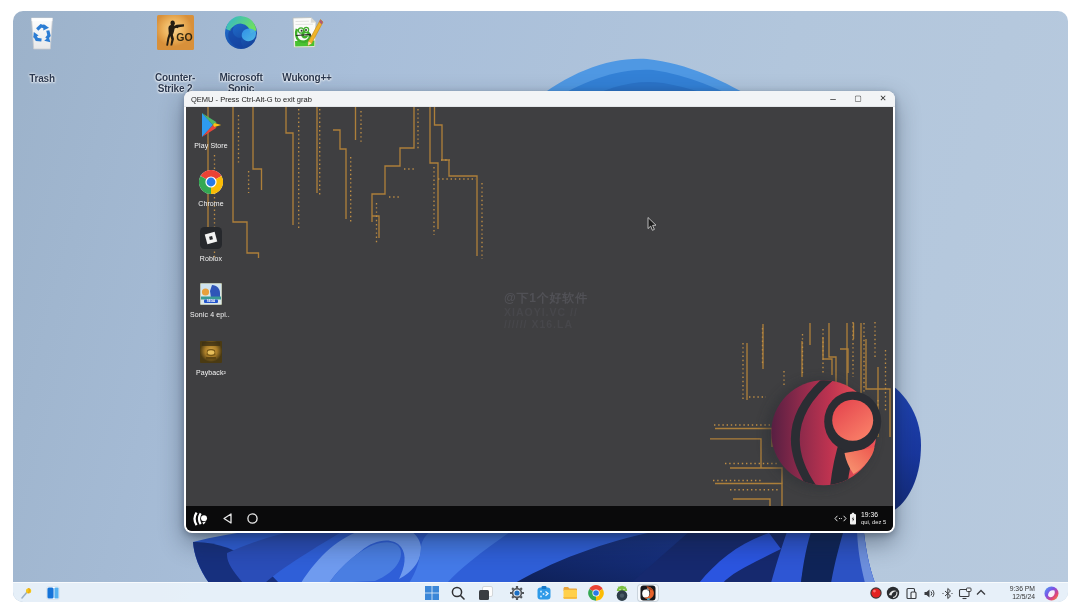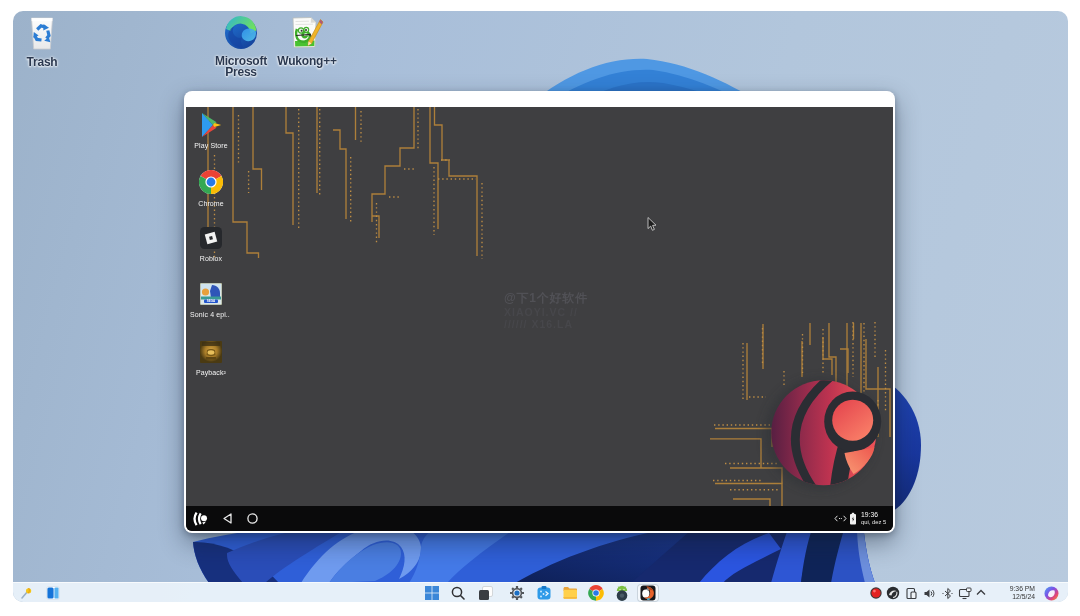--- a/index.html
+++ b/index.html
@@ -2,21 +2,21 @@
 <html><head><meta charset="utf-8">
 <style>
 html,body{margin:0;padding:0;background:#fff;width:1080px;height:616px;overflow:hidden;
  font-family:"Liberation Sans", sans-serif;}
 *{box-sizing:border-box;}
 #screen{position:absolute;left:13px;top:11px;width:1055px;height:591px;border-radius:10px;
  overflow:hidden;background:linear-gradient(105deg,#9cb2ca 0%,#a8bed9 30%,#b2c6dc 65%,#b8cade 100%);}
 .abs{position:absolute;}
 
 .dcell{position:absolute;top:3px;width:66px;text-align:center;}
-.dlabel{margin-top:2px;font-size:12px;line-height:11px;color:#2a3850;font-weight:bold;letter-spacing:-.2px;
+.dlabel{margin-top:18px;font-size:10px;line-height:11px;color:#2a3850;font-weight:bold;letter-spacing:-.2px;
  text-shadow:0 0 3px rgba(255,255,255,.95),0 0 1px rgba(255,255,255,.9),0 1px 2px rgba(255,255,255,.8);}
 
 #qemu{position:absolute;left:171px;top:80px;width:711px;height:442px;background:#fff;
  border-radius:8px;box-shadow:0 10px 24px rgba(20,30,48,.42),0 2px 6px rgba(20,30,48,.3);}
 #titlebar{position:absolute;left:0;top:0;right:0;height:16px;background:#f2f4f6;border-radius:8px 8px 0 0;
  border-bottom:1px solid #e3e6e9;}
 #titletext{position:absolute;left:7px;top:3.5px;font-size:7.5px;color:#1b1b1b;}
 .tbtn{position:absolute;top:0px;width:22px;height:16px;text-align:center;font-size:9px;color:#333;line-height:15px;}
 #content{position:absolute;left:2px;top:16px;width:707px;height:424px;background:#3f3f41;overflow:hidden;border-radius:0 0 6px 6px;}
 #abar{position:absolute;left:0;bottom:0;width:707px;height:25px;background:#0a0a0b;}
@@ -78,20 +78,37 @@
    <path d="M18.5 25 L13.8 24.4 L11.8 20.8"></path>
   </g>
   <path d="M20.5 9 L26 12.8 L20.3 15.5 Z" fill="#2c7dd4"></path>
   <path d="M25.8 22 L21.2 25.8 L27.4 27.2 Z" fill="#2c7dd4"></path>
   <path d="M10.3 22.8 L10.8 17 L15.6 20.6 Z" fill="#2c7dd4"></path>
  </svg>
  <div class="dlabel">Trash</div>
 </div>
 
 
+<div class="dcell" style="left:129px">
+ <svg width="37" height="35" viewBox="0 0 37 35" style="margin-top:1px">
+  <defs>
+          <radialGradient id="csg" cx=".45" cy=".4">
+            <stop offset="0" stop-color="#f7d492"></stop>
+            <stop offset=".55" stop-color="#edb35c"></stop>
+            <stop offset="1" stop-color="#d8903a"></stop>
+          </radialGradient>
+        </defs>
+  <rect width="37" height="35" rx="1.5" fill="url(#csg)"></rect>
+  <path d="M13.5 8.2 C13.3 6.6 14.2 5.4 15.6 5.4 C17 5.4 17.9 6.5 17.8 7.9 L18 8.6 L16.5 11.5 L14 10.5 Z" fill="#241d12"></path>
+  <path d="M14 10 L18 10.8 L19.5 9.8 L27 9.3 L27 11.6 L20 12.4 L17.6 13.4 C17.2 16 16.6 18 15.8 19.8 L17 24 L15.2 30.6 L13.4 30.4 L14.4 24.4 L13.2 21 L12.2 24.6 L11 30.8 L9.2 30.4 L10.4 23 L11.8 18.6 L11.4 13.2 C11.5 11.2 12.6 10.1 14 10 Z" fill="#241d12"></path>
+  <path d="M18.8 10 L21.5 12.6 L20.3 13.2 L17.8 11.9 Z" fill="#241d12"></path>
+  <text x="27.5" y="26" font-size="10.5" font-weight="bold" fill="#33280f" text-anchor="middle" style="font-family:'Liberation Sans',sans-serif">GO</text>
+ </svg>
+ <div class="dlabel">Counter-Strike 2</div>
+</div>
 
 <div class="dcell" style="left:195px">
  <svg width="34" height="34" viewBox="0 0 34 34" style="margin-top:2px">
   <defs>
    <linearGradient id="eg1" x1="0" y1="0" x2="1" y2=".5">
             <stop offset="0" stop-color="#2fb3d4"></stop>
             <stop offset="1" stop-color="#6ee05f"></stop>
           </linearGradient>
    <linearGradient id="eg2" x1="0" y1="0" x2=".6" y2="1">
             <stop offset="0" stop-color="#2277d8"></stop>
@@ -100,21 +117,21 @@
    <linearGradient id="eg3" x1="0" y1="0" x2="1" y2="1">
             <stop offset="0" stop-color="#3396ec"></stop>
             <stop offset="1" stop-color="#55c4ec"></stop>
           </linearGradient>
   </defs>
   <circle cx="17" cy="17" r="16" fill="url(#eg2)"></circle>
   <path d="M2 13 A 15.2 15.2 0 0 1 32.2 14.5 L26.6 17.5 A 10.2 10.2 0 0 0 6.6 15 Z" fill="url(#eg1)"></path>
   <path d="M31.8 15.5 C32.5 19.5 30.8 23.2 27.3 24.6 C23.8 25.9 20 24.8 18.4 22 C16.8 19 18 15.2 21.2 13.5 C24.8 11.7 29.3 12.5 31.8 15.5 Z" fill="url(#eg3)" opacity=".9"></path>
   <path d="M18.2 21.5 C16.2 24.3 16.8 28.6 19.8 31.6 C14 32.5 7 29 4.8 22.6 C3.2 17.4 5.4 12.2 10.4 10.2 C8.6 12.4 8.2 15.2 9.4 17.8 C11 21.3 15 22.8 18.2 21.5 Z" fill="#1440a0" opacity=".55"></path>
  </svg>
- <div class="dlabel">Microsoft Press</div>
+ <div class="dlabel">Microsoft Sonic</div>
 </div>
 
 <div class="dcell" style="left:261px">
  <svg width="36" height="35" viewBox="0 0 36 35" style="margin-top:1px">
   <path d="M4 3 L22 2.5 L27 7.5 L26 32 L5 32.5 Z" fill="#fbfbf9" stroke="#b9bcb9" stroke-width=".8"></path>
   <path d="M22 2.5 L27 7.5 L21.8 7.8 Z" fill="#dadad6"></path>
   <g stroke="#d8d8d4" stroke-width=".7">
           <path d="M6.5 6.5 L20 6.2"></path>
           <path d="M6.5 9.5 L24 9.2"></path>
         </g>
@@ -125,20 +142,26 @@
   <circle cx="12.6" cy="15.8" r="1" fill="#333"></circle>
         <circle cx="17 " cy="15.1" r="1" fill="#333"></circle>
   <path d="M7 20.5 L22 19.4 M19.5 19.5 L22.8 21.5" stroke="#2c2c2a" stroke-width="1.1"></path>
   <path d="M31.5 4.5 L34 7 L22.5 28.5 L19 30.5 L19.5 26.5 Z" fill="#f0b429" stroke="#c98f1b" stroke-width=".7"></path>
   <path d="M31.5 4.5 L34 7 L32.7 9.4 L30.2 6.9 Z" fill="#b05a73"></path>
   <path d="M19.5 26.5 L22.5 28.5 L19 30.5 Z" fill="#f7e3c0"></path>
  </svg>
  <div class="dlabel">Wukong++</div>
 </div>
 <div id="qemu">
+ <div id="titlebar">
+  <div id="titletext">QEMU - Press Ctrl-Alt-G to exit grab</div>
+  <div class="tbtn" style="left:638px;font-size:10px">–</div>
+  <div class="tbtn" style="left:663px;font-size:8px">▢</div>
+  <div class="tbtn" style="left:688px;font-size:8.5px">✕</div>
+ </div>
  <div id="content">
   <svg class="abs" style="left:0;top:0" width="707" height="399" viewBox="0 0 707 399">
    <g fill="none" stroke="#ad7f3a" stroke-width="1.35">
     <path d="M22 0 V141"></path>
     <path d="M47 0 V115 H61 V146 H72.5 V151"></path>
     <path d="M67 0 V62 H75.5 V83"></path>
     <path d="M100 0 V26 H107 V118"></path>
     <path d="M131 0 V86"></path>
     <path d="M147 23 H154 V42 H160 V112"></path>
     <path d="M169.5 0 V33"></path>

